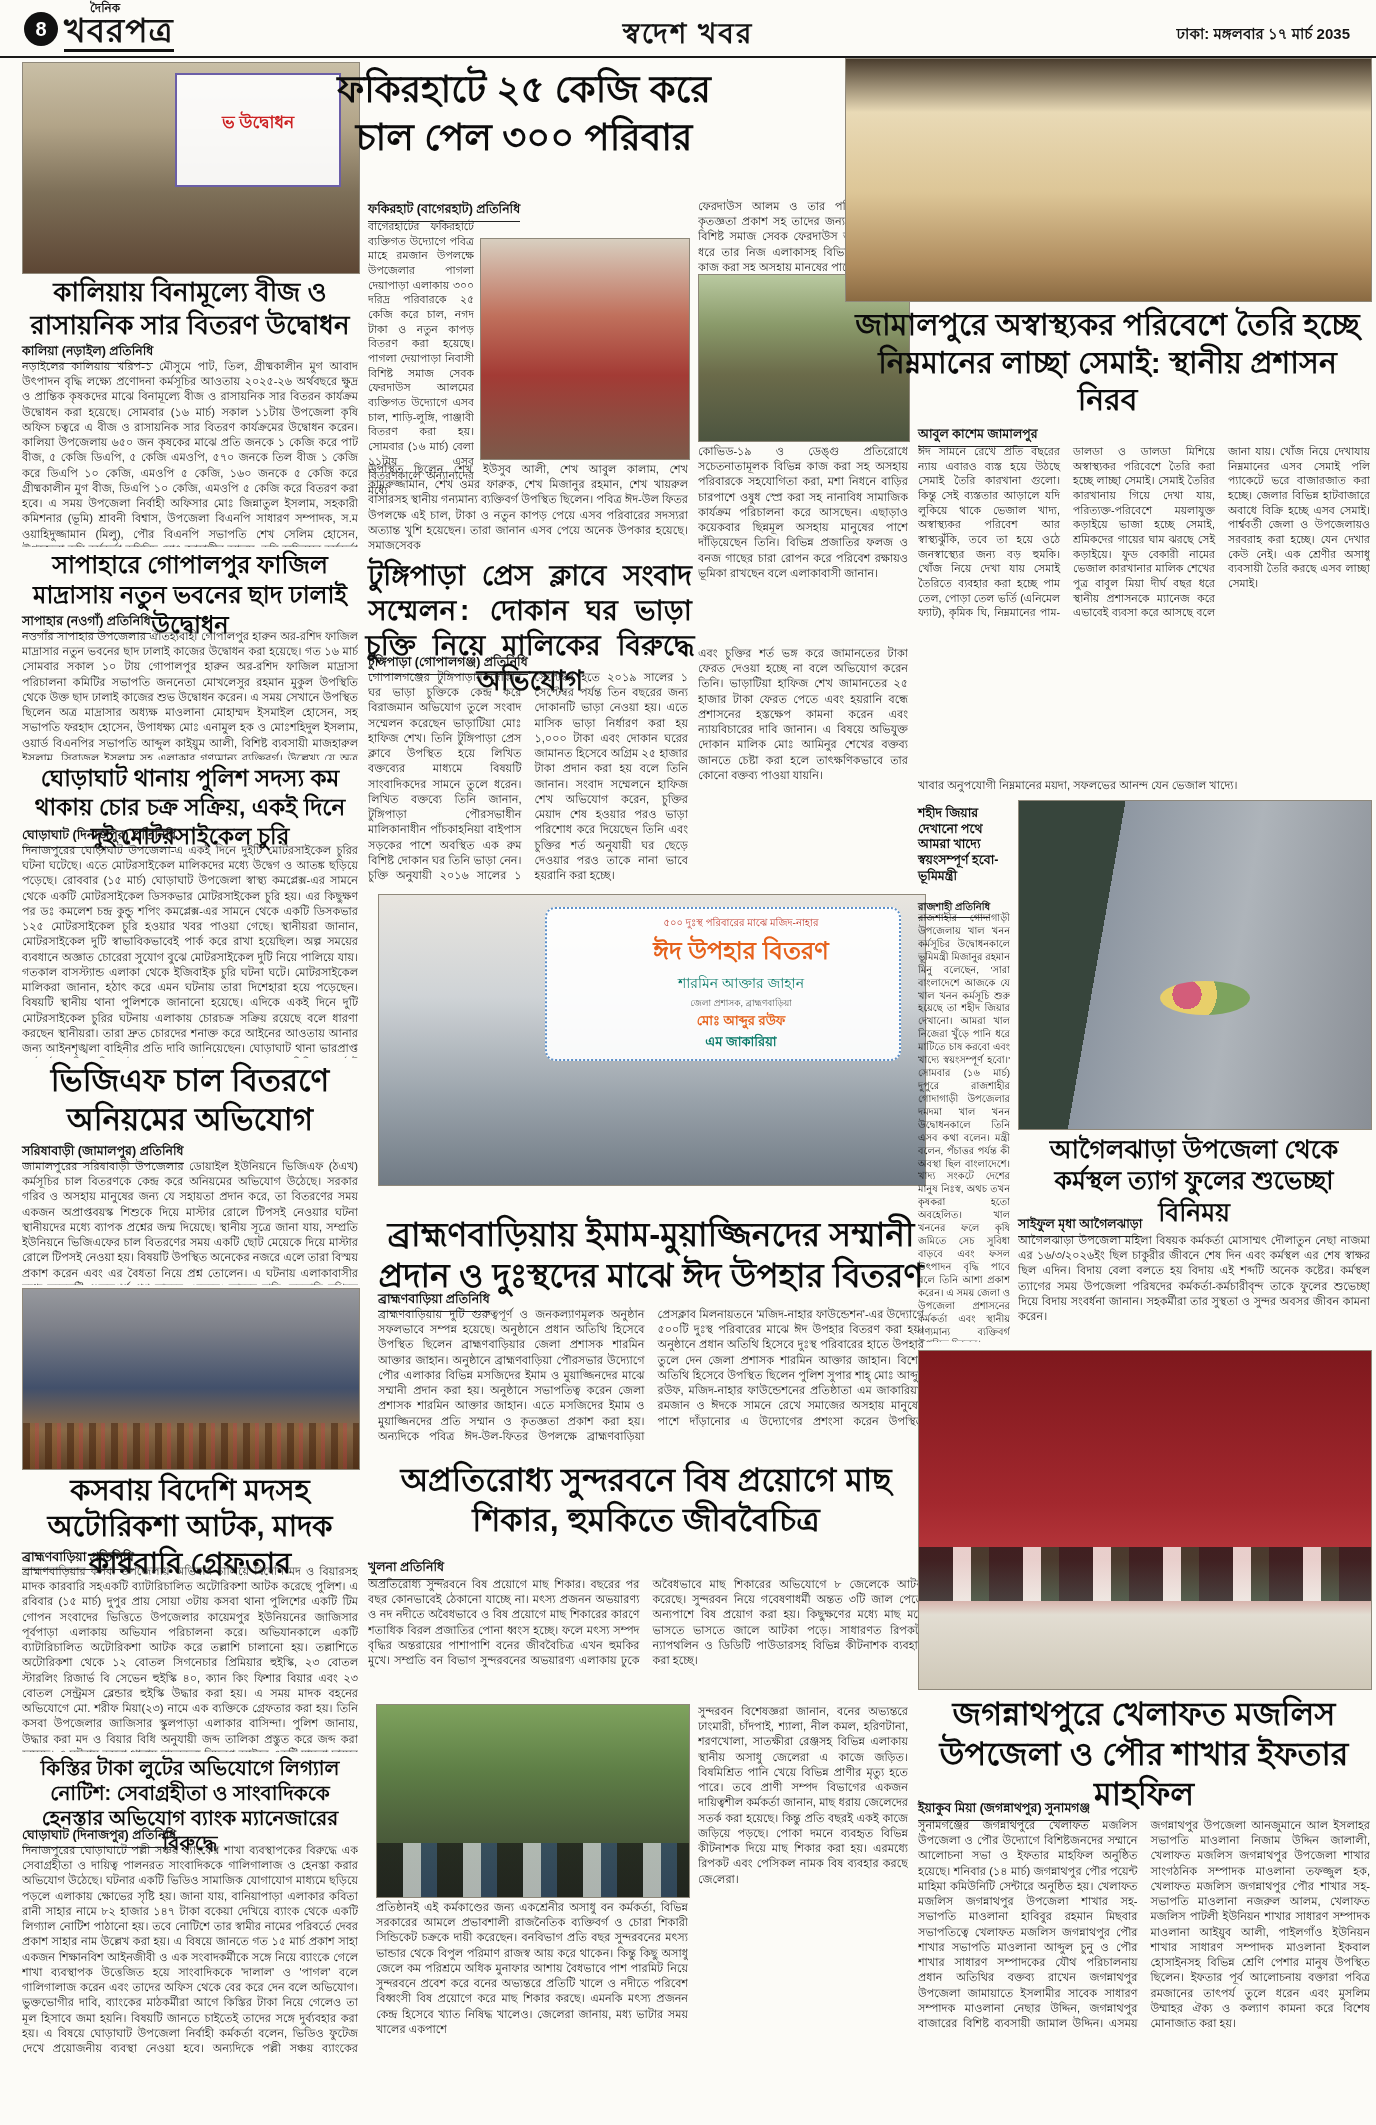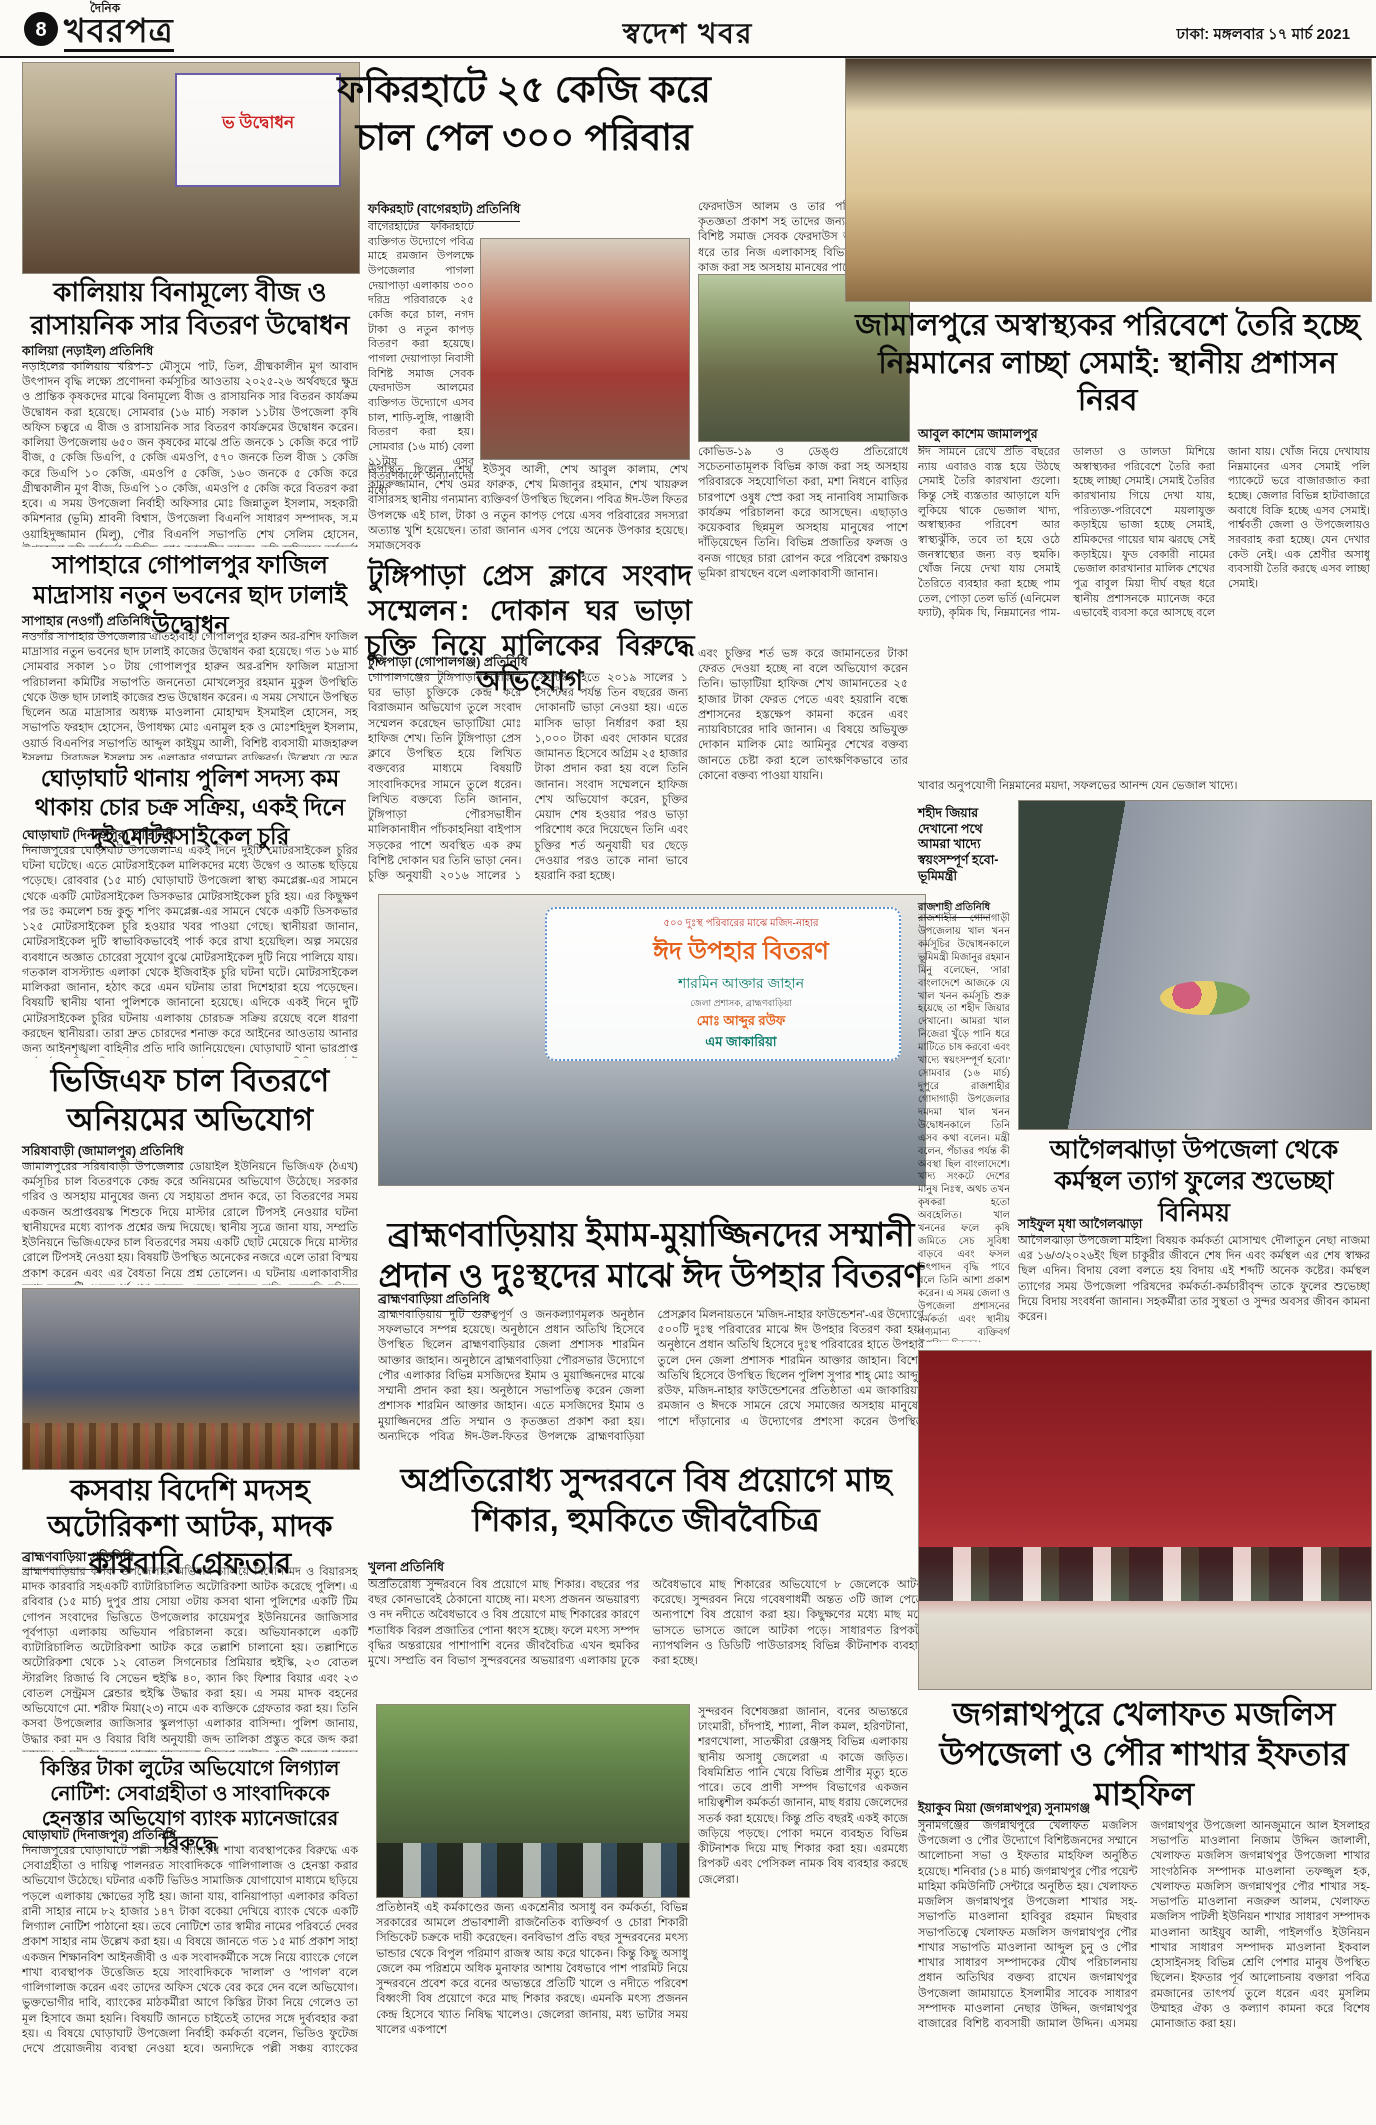--- a/index.html
+++ b/index.html
@@ -30,21 +30,21 @@
 
 <div id="page">
 
   <div id="hdr">
     <div id="pgnum">8</div>
     <div id="mast">
       <span class="sm">দৈনিক</span>
       <span class="lg">খবরপত্র</span>
     </div>
     <div id="sect">স্বদেশ খবর</div>
-    <div id="dateline">ঢাকা: মঙ্গলবার ১৭ মার্চ 2021</div>
+    <div id="dateline">ঢাকা: মঙ্গলবার ১৭ মার্চ 2035</div>
   </div>
 
   <div class="ph" style="left:22px;top:62px;width:336px;height:210px;background:linear-gradient(180deg,#c9bfa6 0%,#b2a488 30%,#7d6f58 62%,#5d4634 100%);">
     <div class="bannerbox" style="right:18px;top:10px;width:150px;height:70px;">
       <div style="color:#c22;font-weight:800;font-size:17px;margin-top:14px;">ভ উদ্বোধন</div>
     </div>
   </div>
   <h2 class="hl art" style="left:22px;top:276px;width:336px;font-size:26px;">কালিয়ায় বিনামূল্যে বীজ ও রাসায়নিক সার বিতরণ উদ্বোধন</h2>
   <div class="byrow" style="left:22px;top:341px;"><span class="by">কালিয়া (নড়াইল) প্রতিনিধি</span></div>
   <div class="bd art" style="left:22px;top:359px;width:336px;height:188px;">নড়াইলের কালিয়ায় খরিপ-১ মৌসুমে পাট, তিল, গ্রীষ্মকালীন মুগ আবাদ উৎপাদন বৃদ্ধি লক্ষ্যে প্রণোদনা কর্মসূচির আওতায় ২০২৫-২৬ অর্থবছরে ক্ষুদ্র ও প্রান্তিক কৃষকদের মাঝে বিনামূল্যে বীজ ও রাসায়নিক সার বিতরন কার্যক্রম উদ্বোধন করা হয়েছে। সোমবার (১৬ মার্চ) সকাল ১১টায় উপজেলা কৃষি অফিস চত্বরে এ বীজ ও রাসায়নিক সার বিতরণ কার্যক্রমের উদ্বোধন করেন। কালিয়া উপজেলায় ৬৫০ জন কৃষকের মাঝে প্রতি জনকে ১ কেজি করে পাট বীজ, ৫ কেজি ডিএপি, ৫ কেজি এমওপি, ৫৭০ জনকে তিল বীজ ১ কেজি করে ডিএপি ১০ কেজি, এমওপি ৫ কেজি, ১৬০ জনকে ৫ কেজি করে গ্রীষ্মকালীন মুগ বীজ, ডিএপি ১০ কেজি, এমওপি ৫ কেজি করে বিতরণ করা হবে। এ সময় উপজেলা নির্বাহী অফিসার মোঃ জিন্নাতুল ইসলাম, সহকারী কমিশনার (ভূমি) শ্রাবনী বিশ্বাস, উপজেলা বিএনপি সাধারণ সম্পাদক, স.ম ওয়াহিদুজ্জামান (মিলু), পৌর বিএনপি সভাপতি শেখ সেলিম হোসেন, উপজেলা কৃষি কর্মকর্তা কৃষিবিদ মোঃ জাহাঙ্গীর আলম, কৃষি অফিসের কর্মকর্তা কর্মচারিবৃন্দসহ সুবিধাভোগী কৃষকেরা উপস্থিত ছিলেন।</div>

